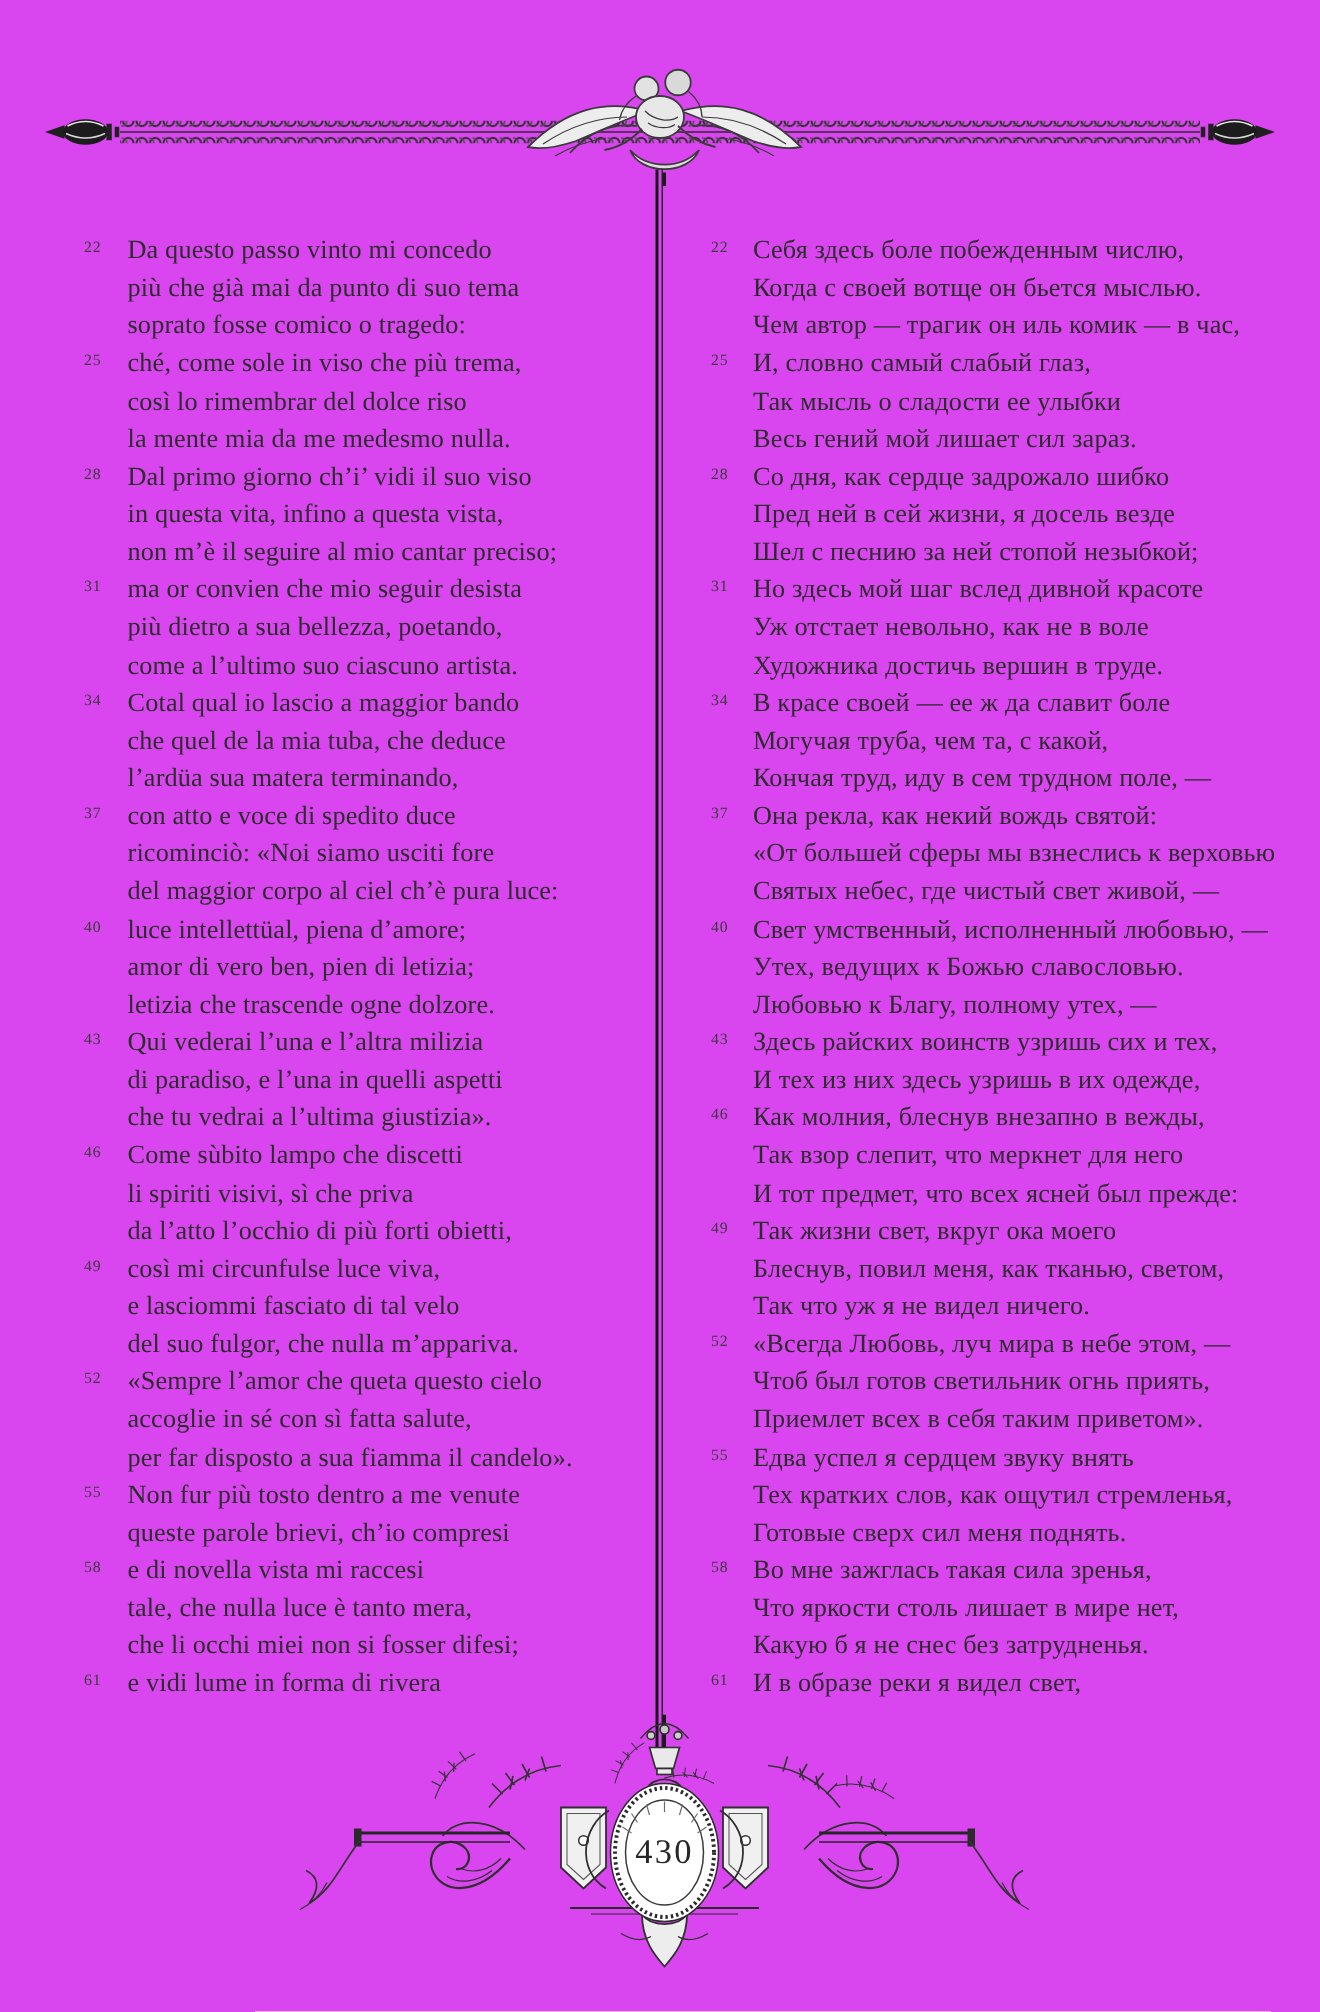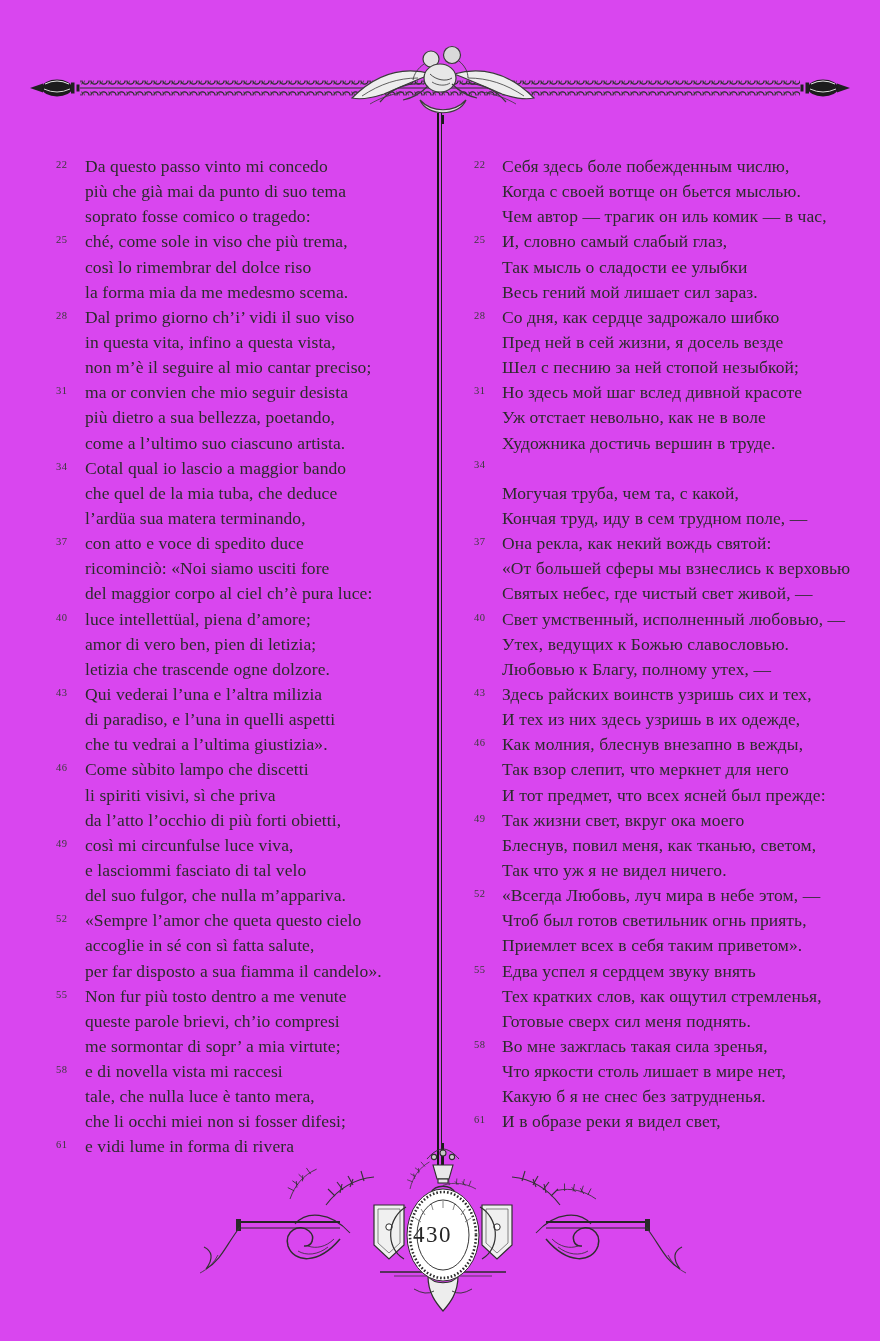--- a/index.html
+++ b/index.html
@@ -33,21 +33,21 @@
     position:absolute;left:437px;top:113px;
     width:4.5px;height:1056px;box-sizing:border-box;
     border-left:2.5px solid #171717;
     border-right:1.2px solid #222222;
   }
   
   .top-ornament{position:absolute;left:0;top:28px;}
   .bottom-ornament{position:absolute;left:178px;top:1143px;}
   .page-number{
     position:absolute;left:413px;top:1222px;width:60px;
-    font-size:23px;letter-spacing:1.5px;color:#262626;
+    text-align:center;font-size:23px;letter-spacing:1.5px;color:#262626;
     font-family:"Liberation Serif","DejaVu Serif",serif;
   }
 </style>
 </head>
 <body>
 
 <div class="page">
 
   <svg class="top-ornament" width="880" height="96" viewBox="0 0 880 96">
     <defs>
@@ -116,21 +116,21 @@
         <div class="verse-line">
           <span class="verse-num">25</span>
           <span class="verse-text">ché, come sole in viso che più trema,</span>
         </div>
         <div class="verse-line">
           <span class="verse-num"></span>
           <span class="verse-text">così lo rimembrar del dolce riso</span>
         </div>
         <div class="verse-line">
           <span class="verse-num"></span>
-          <span class="verse-text">la forma mia da me medesmo scema.</span>
+          <span class="verse-text">la mente mia da me medesmo nulla.</span>
         </div>
       </div>
       <div class="tercet">
         <div class="verse-line">
           <span class="verse-num">28</span>
           <span class="verse-text">Dal primo giorno ch’i’ vidi il suo viso</span>
         </div>
         <div class="verse-line">
           <span class="verse-num"></span>
           <span class="verse-text">in questa vita, infino a questa vista,</span>
@@ -254,24 +254,20 @@
       </div>
       <div class="tercet">
         <div class="verse-line">
           <span class="verse-num">55</span>
           <span class="verse-text">Non fur più tosto dentro a me venute</span>
         </div>
         <div class="verse-line">
           <span class="verse-num"></span>
           <span class="verse-text">queste parole brievi, ch’io compresi</span>
         </div>
-        <div class="verse-line">
-          <span class="verse-num"></span>
-          <span class="verse-text">me sormontar di sopr’ a mia virtute;</span>
-        </div>
       </div>
       <div class="tercet">
         <div class="verse-line">
           <span class="verse-num">58</span>
           <span class="verse-text">e di novella vista mi raccesi</span>
         </div>
         <div class="verse-line">
           <span class="verse-num"></span>
           <span class="verse-text">tale, che nulla luce è tanto mera,</span>
         </div>
@@ -340,20 +336,21 @@
           <span class="verse-text">Уж отстает невольно, как не в воле</span>
         </div>
         <div class="verse-line">
           <span class="verse-num"></span>
           <span class="verse-text">Художника достичь вершин в труде.</span>
         </div>
       </div>
       <div class="tercet">
         <div class="verse-line">
           <span class="verse-num">34</span>
+          <span class="verse-text">В красе своей — ее ж да славит боле</span>
         </div>
         <div class="verse-line">
           <span class="verse-num"></span>
           <span class="verse-text">Могучая труба, чем та, с какой,</span>
         </div>
         <div class="verse-line">
           <span class="verse-num"></span>
           <span class="verse-text">Кончая труд, иду в сем трудном поле, —</span>
         </div>
       </div>

